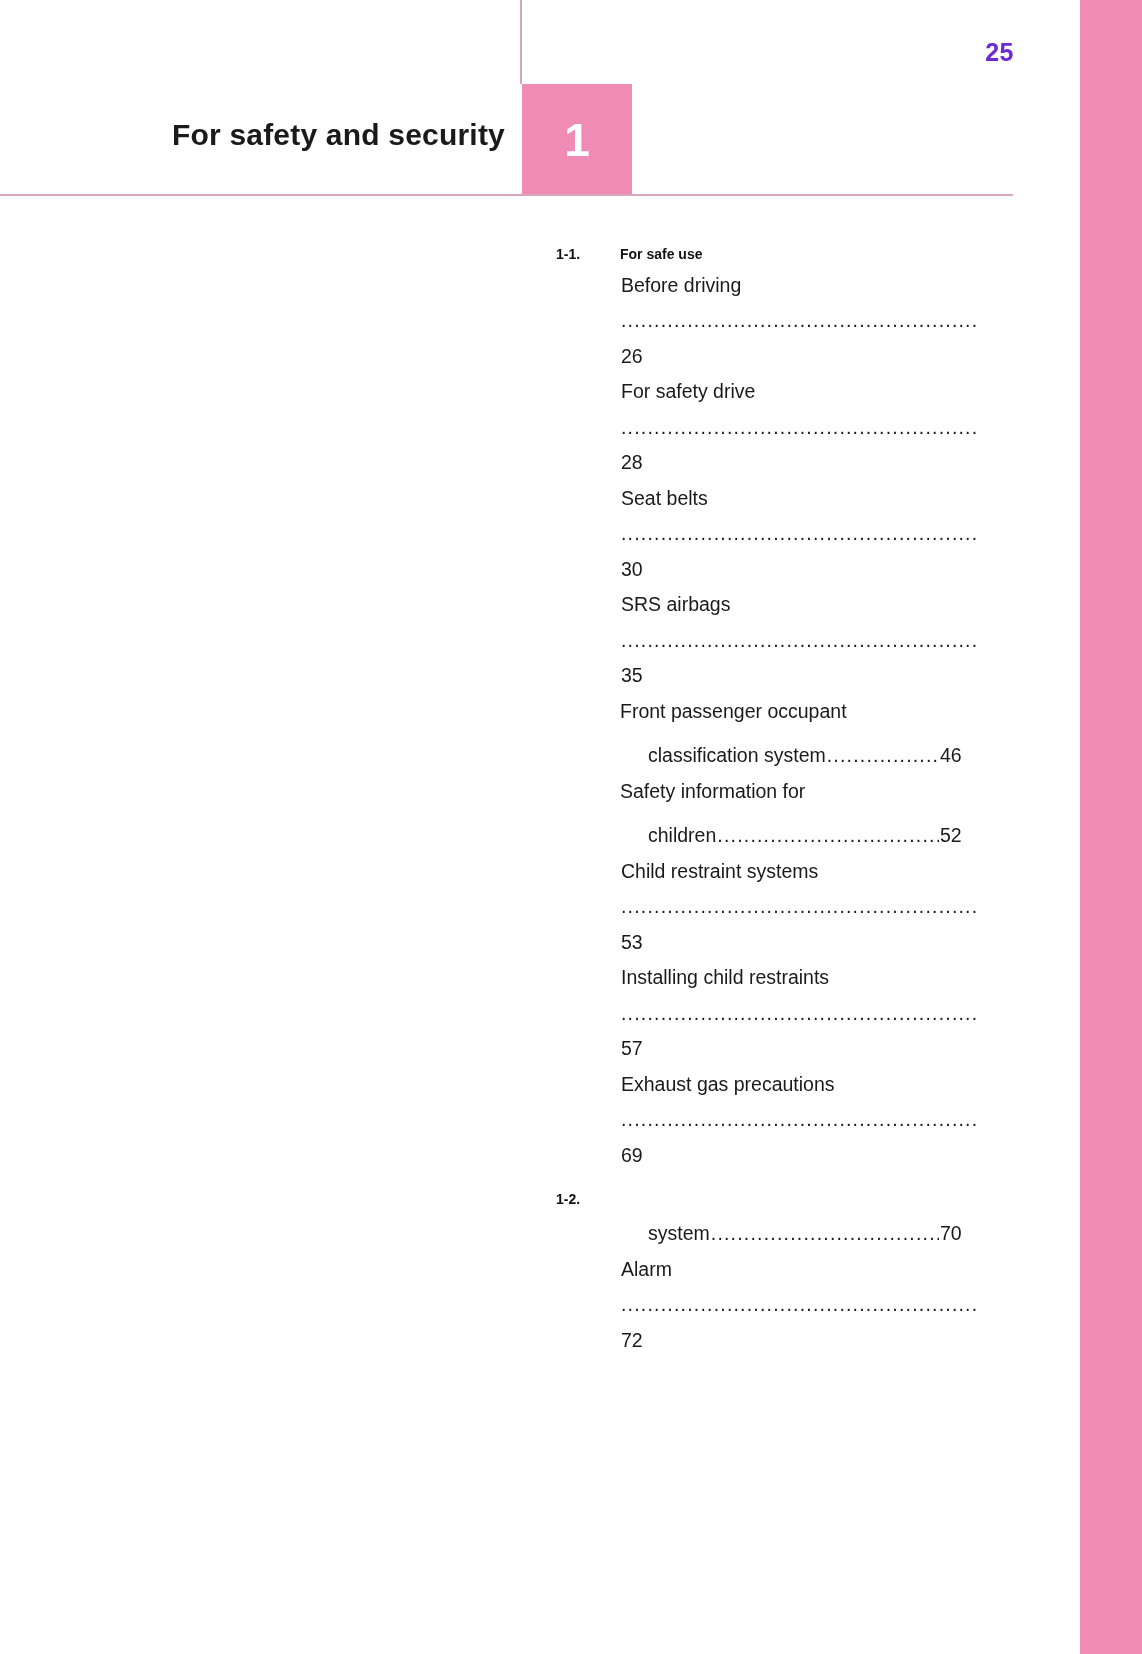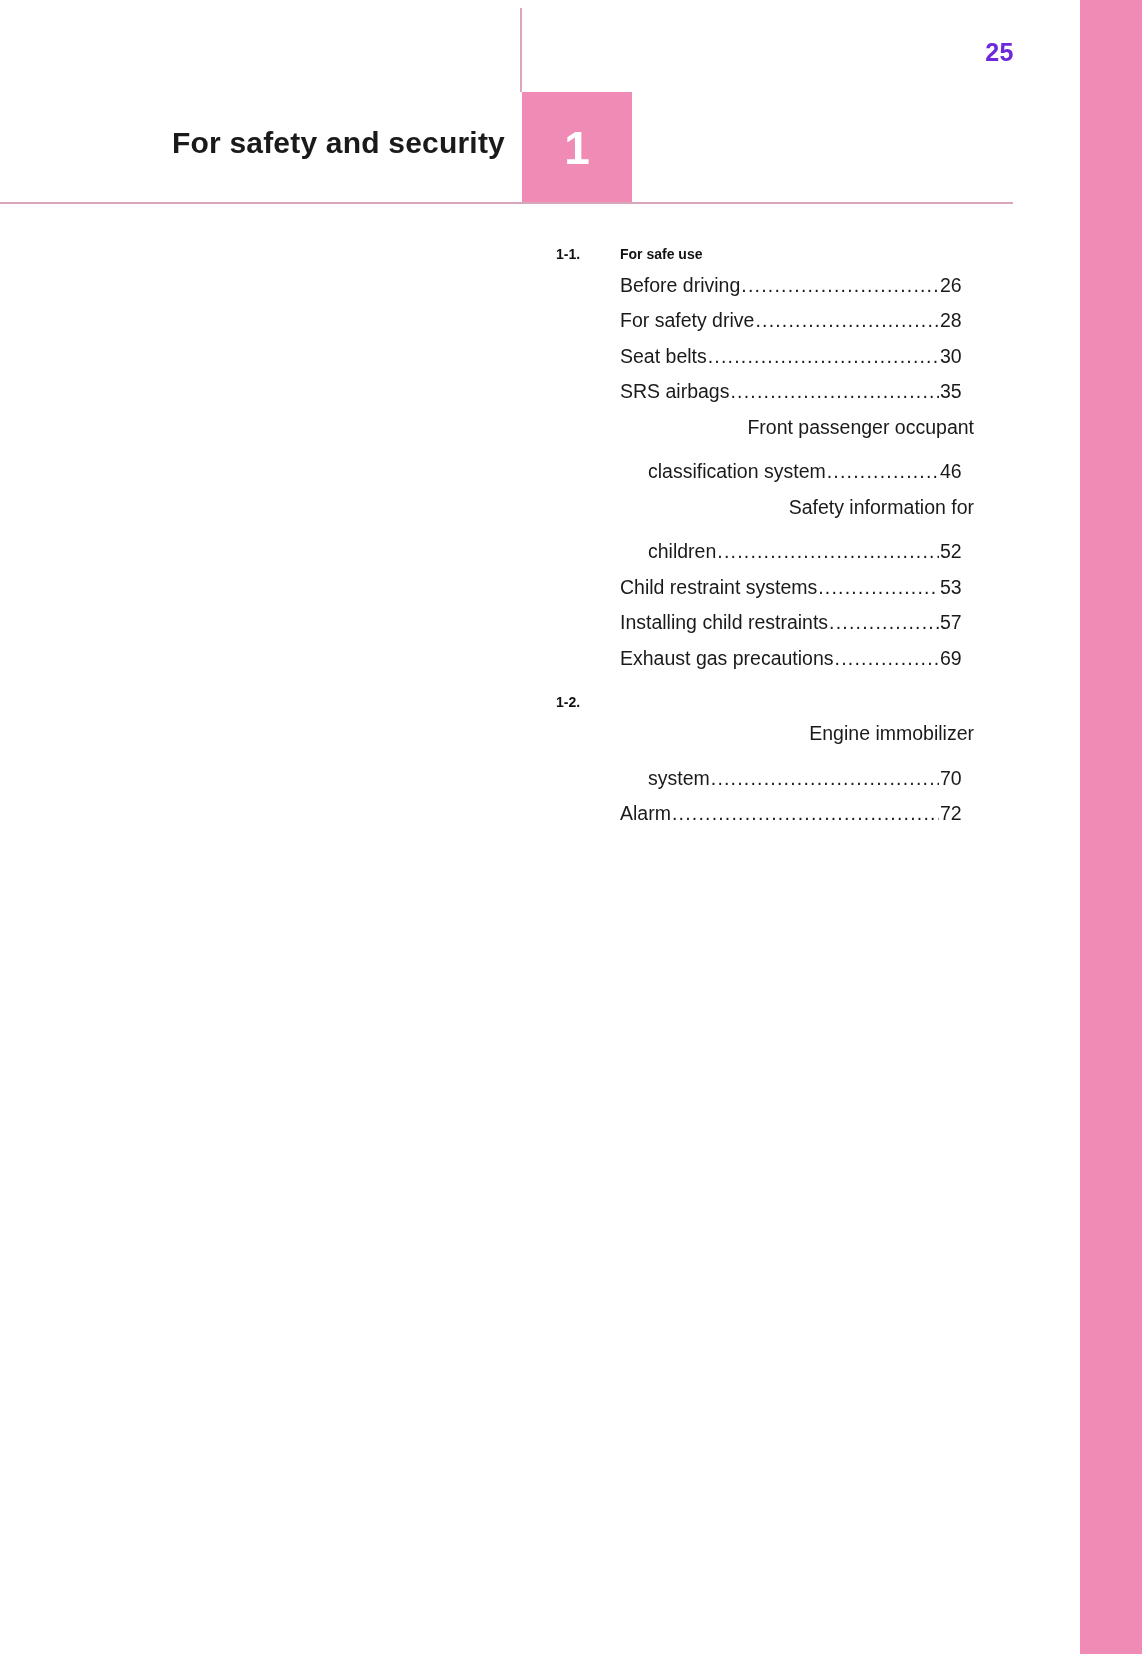--- a/index.html
+++ b/index.html
@@ -41,21 +41,21 @@
     top: 0;
     right: 62px;
     width: 10px;
     height: 1654px;
     background: #ffffff;
   }
 
   
   .header {
     position: absolute;
-    top: 8px;
+    top: 0;
     left: 0;
     width: 1020px;
     height: 252px;
   }
   
   .header-vrule {
     position: absolute;
     left: 520px;
     top: 0;
     width: 2px;
@@ -130,20 +130,21 @@
     margin-left: 64px;
     font-size: 19.5px;
     color: #1a1a1a;
     line-height: 1.82;
     padding-right: 0;
   }
   .entry-row {
     display: flex;
     align-items: baseline;
     width: 354px;
+    flex-direction: column;
   }
   .entry-text {
     white-space: nowrap;
     flex: 0 0 auto;
   }
   .entry-dots {
     flex: 1 1 auto;
     overflow: hidden;
     white-space: nowrap;
     letter-spacing: 1.2px;
@@ -152,21 +153,20 @@
     font-size: 19.5px;
   }
   .entry-page {
     flex: 0 0 auto;
     width: 34px;
     text-align: left;
   }
   
   .entry-line1 {
     white-space: nowrap;
-    text-align: right;
   }
   .entry-line2 {
     display: flex;
     align-items: baseline;
     width: 354px;
     padding-left: 28px;
     box-sizing: border-box;
     margin-top: 9px;
   }
 </style>
@@ -266,21 +266,20 @@
       <span class="entry-dots">......................................................</span>
       <span class="entry-page">69</span>
     </div>
   </div>
 
   <div class="toc-section second">
     <span class="sec-num">1-2.</span>
   </div>
 
   <div class="toc-entry">
-    <div class="entry-line1">Engine immobilizer</div>
     <div class="entry-line2">
       <span class="entry-text">system</span>
       <span class="entry-dots">......................................................</span>
       <span class="entry-page">70</span>
     </div>
   </div>
 
   <div class="toc-entry">
     <div class="entry-row">
       <span class="entry-text">Alarm</span>

